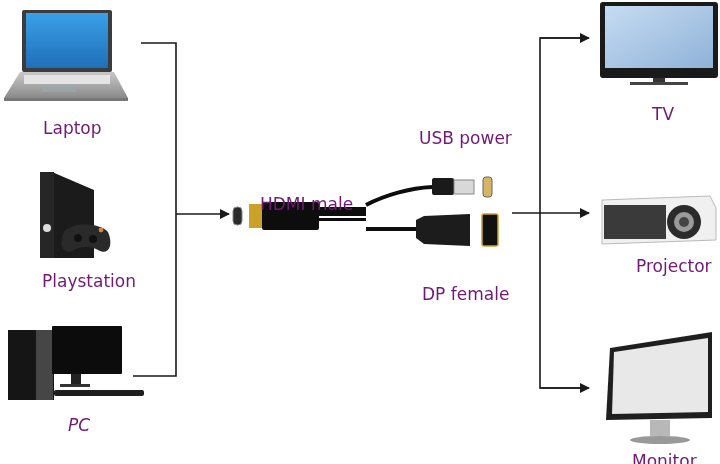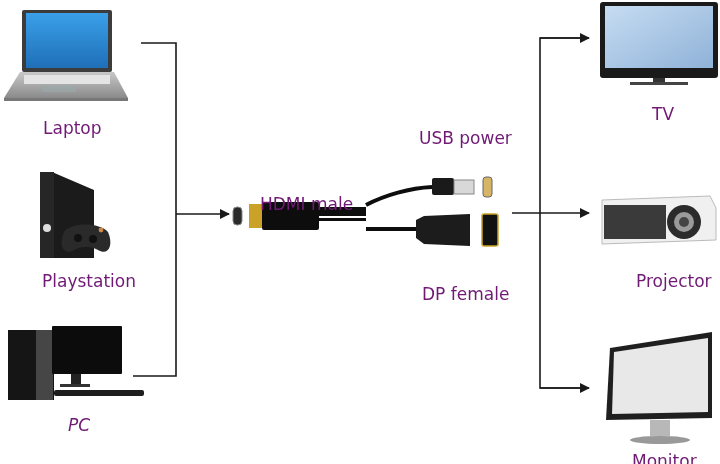--- a/index.html
+++ b/index.html
@@ -111,14 +111,14 @@
 
 <div class="lbl" style="left:43px;top:118px;">Laptop</div>
 <div class="lbl" style="left:42px;top:271px;">Playstation</div>
 <div class="lbl" style="left:68px;top:415px;font-style:italic;">PC</div>
 
 <div class="lbl" style="left:260px;top:154px;margin-top:40px;">HDMI male</div>
 <div class="lbl" style="left:419px;top:128px;">USB power</div>
 <div class="lbl" style="left:422px;top:284px;">DP female</div>
 
 <div class="lbl" style="left:652px;top:104px;">TV</div>
-<div class="lbl" style="left:636px;top:271px;">Projector</div>
+<div class="lbl" style="left:636px;top:256px;">Projector</div>
 <div class="lbl" style="left:632px;top:451px;">Monitor</div>
 
 </body></html>

